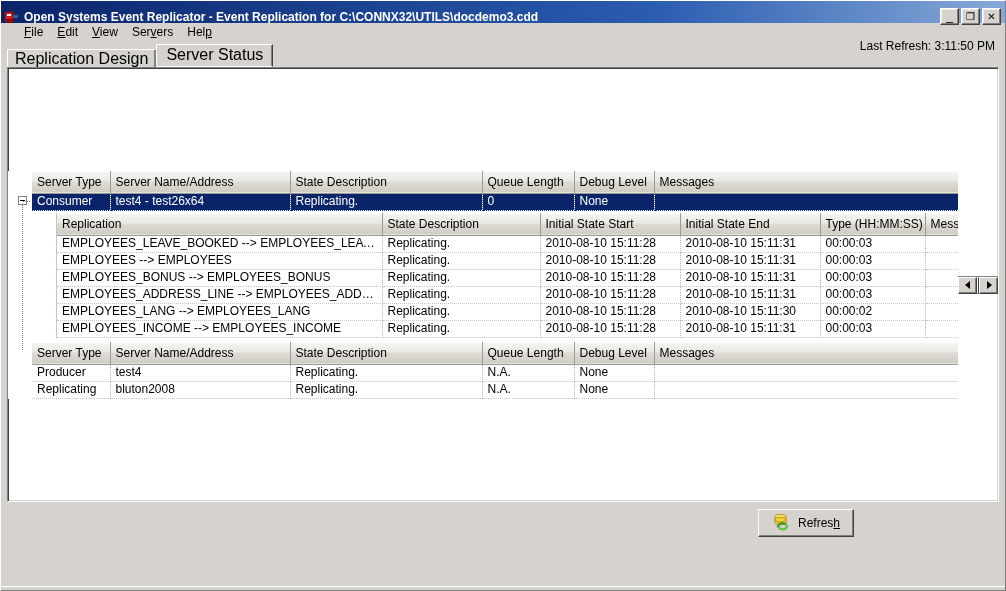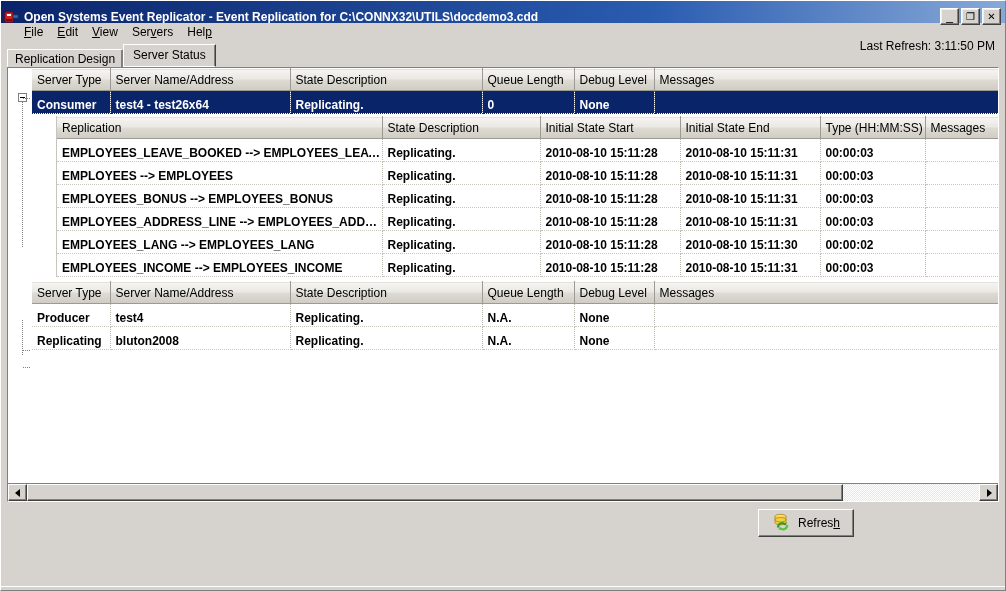--- a/index.html
+++ b/index.html
@@ -111,21 +111,21 @@
     padding-left: 6px;
     display: flex;
     align-items: flex-end;
     background: #d6d3ce;
   }
   .tab {
     height: 18px;
     line-height: 18px;
     padding: 0 7px;
     margin-right: 2px;
-    font-size: 12px;
+    font-size: 16px;
     background: #d6d3ce;
     border: 1px solid #ffffff;
     border-right-color: #808080;
     border-bottom: none;
     box-shadow: inset -1px 0 0 #808080;
     cursor: default;
     white-space: nowrap;
     color: #000;
     position: relative;
     top: 1px;
@@ -157,21 +157,22 @@
     flex: 1 1 auto;
     margin: 0 6px 0 6px;
     background: #ffffff;
     border: 1px solid #808080;
     border-right-color: #ffffff;
     border-bottom-color: #ffffff;
     box-shadow: inset 1px 1px 0 #404040, inset -1px -1px 0 #d6d3ce;
     position: relative;
     overflow: hidden;
     display: flex;
-    flex-direction: column;
+    flex-direction: row;
+    align-items: center;
   }
   #panel-inner {
     flex: 1 1 auto;
     overflow: hidden;
     position: relative;
     background: #ffffff;
   }
 
   
   .grid {
@@ -191,28 +192,27 @@
     padding: 2px 0 2px 5px;
     height: 17px;
     color: #000;
     white-space: nowrap;
     overflow: hidden;
     cursor: default;
   }
   .grid td {
     border-right: 1px dotted #b8b5ae;
     border-bottom: 1px dotted #c9c6c0;
-    padding: 6px 0 1px 5px;
+    padding: 0 0 1px 5px;
     height: 15px;
     color: #000;
     white-space: nowrap;
     overflow: hidden;
     text-overflow: ellipsis;
     cursor: default;
-    font-weight: bold;
   }
   tr.selected td {
     background: #0a246a;
     color: #ffffff;
     border-right-color: #5472b0;
     border-bottom-color: #0a246a;
   }
 
   
   #outer-grid-top { margin-left: 24px; margin-top: 0px; }

